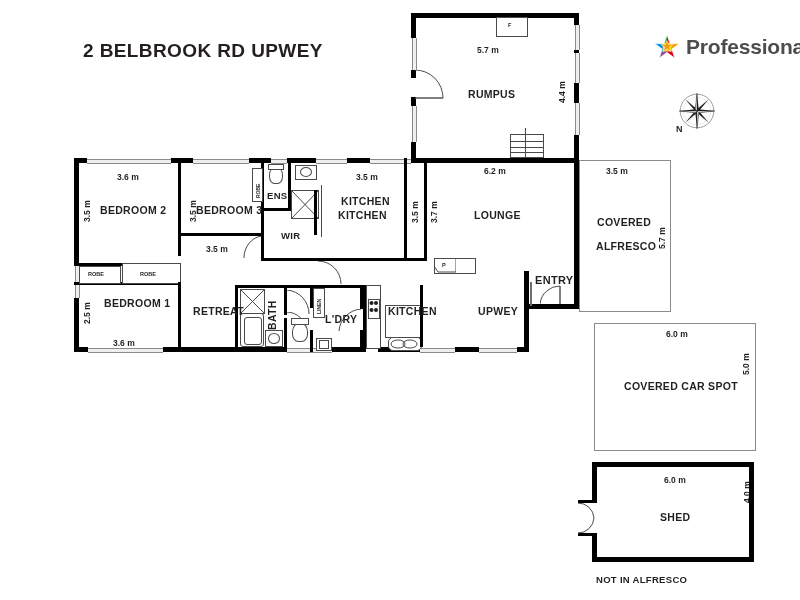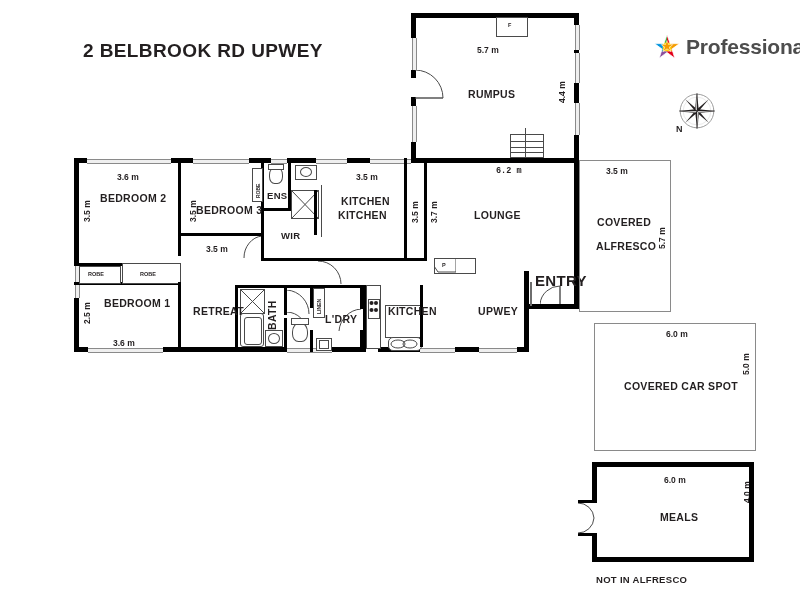--- a/index.html
+++ b/index.html
@@ -300,21 +300,21 @@
 <div class="fix abs" style="left:388px;top:337px;width:32px;height:12px;border-radius:5px;">
   <svg width="32" height="12" style="display:block">
         <ellipse cx="9" cy="6" rx="7" ry="4" fill="none" stroke="#4a4a4a" stroke-width="1"></ellipse>
         <ellipse cx="21" cy="6" rx="7" ry="4" fill="none" stroke="#4a4a4a" stroke-width="1"></ellipse>
       </svg>
 </div>
 <div class="wall abs" style="left:420px;top:285px;width:3px;height:62px;"></div>
 
 <div class="dim abs" style="left:477px;top:45px;">5.7 m</div>
 <div class="dimv abs" style="left:557px;top:103px;">4.4 m</div>
-<div class="dim abs" style="left:496px;top:166px;font-family:Liberation Mono, monospace;">6.2 m</div>
+<div class="dim abs" style="left:484px;top:166px;">6.2 m</div>
 
 <div class="dim abs" style="left:117px;top:172px;">3.6 m</div>
 <div class="dimv abs" style="left:82px;top:222px;">3.5 m</div>
 <div class="dimv abs" style="left:188px;top:222px;">3.5 m</div>
 <div class="dim abs" style="left:206px;top:244px;">3.5 m</div>
 <div class="dimv abs" style="left:82px;top:324px;">2.5 m</div>
 <div class="dim abs" style="left:113px;top:338px;">3.6 m</div>
 
 <div class="dim abs" style="left:356px;top:172px;">3.5 m</div>
 <div class="dimv abs" style="left:410px;top:223px;">3.5 m</div>
@@ -323,34 +323,34 @@
 <div class="dim abs" style="left:606px;top:166px;">3.5 m</div>
 <div class="dimv abs" style="left:657px;top:249px;">5.7 m</div>
 
 <div class="dim abs" style="left:666px;top:329px;">6.0 m</div>
 <div class="dimv abs" style="left:741px;top:375px;">5.0 m</div>
 
 <div class="dim abs" style="left:664px;top:475px;">6.0 m</div>
 <div class="dimv abs" style="left:742px;top:503px;">4.0 m</div>
 
 <div class="room abs" style="left:468px;top:88px;">RUMPUS</div>
-<div class="room abs" style="left:100px;top:192px;">BEDROOM 2</div>
+<div class="room abs" style="left:100px;top:204px;">BEDROOM 2</div>
 <div class="room abs" style="left:196px;top:204px;">BEDROOM 3</div>
 <div class="room abs" style="left:104px;top:297px;">BEDROOM 1</div>
 <div class="room abs" style="left:341px;top:195px;">KITCHEN</div>
 <div class="room abs" style="left:338px;top:209px;">KITCHEN</div>
 <div class="room abs" style="left:474px;top:209px;">LOUNGE</div>
 <div class="room abs" style="left:478px;top:305px;">UPWEY</div>
 <div class="room abs" style="left:388px;top:305px;">KITCHEN</div>
 <div class="room abs" style="left:193px;top:305px;">RETREAT</div>
 <div class="room abs" style="left:266px;top:330px;transform:rotate(-90deg);transform-origin:left top;"><span>BATH</span></div>
 <div class="room abs" style="left:325px;top:313px;">L'DRY</div>
 <div class="room abs" style="left:267px;top:189px;font-size:9.5px;">ENS</div>
 <div class="room abs" style="left:281px;top:229px;font-size:9.5px;">WIR</div>
-<div class="room abs" style="left:535px;top:274px;font-size:15px;">ENTRY</div>
+<div class="room abs" style="left:535px;top:274px;font-size:11px;">ENTRY</div>
 
 <div class="abs" style="left:579px;top:160px;width:90px;height:150px;border:1px solid #8a8a8a;"></div>
 <div class="room abs" style="left:597px;top:216px;">COVERED</div>
 <div class="room abs" style="left:596px;top:240px;">ALFRESCO</div>
 
 <div class="abs" style="left:594px;top:323px;width:160px;height:126px;border:1px solid #8a8a8a;"></div>
 <div class="room abs" style="left:624px;top:380px;">COVERED CAR SPOT</div>
 
 <div class="wall abs" style="left:592px;top:462px;width:162px;height:5px;"></div>
 <div class="wall abs" style="left:749px;top:462px;width:5px;height:100px;"></div>
@@ -362,17 +362,17 @@
 <div class="door abs" style="left:578px;top:503px;">
   <svg width="17" height="16">
         <path d="M0,0 A16,16 0 0,1 16,15" fill="none" stroke="#4a4a4a" stroke-width="1"></path>
       </svg>
 </div>
 <div class="door abs" style="left:578px;top:518px;">
   <svg width="17" height="16">
         <path d="M0,15 A16,16 0 0,0 16,0" fill="none" stroke="#4a4a4a" stroke-width="1"></path>
       </svg>
 </div>
-<div class="room abs" style="left:660px;top:511px;">MEALS</div>
+<div class="room abs" style="left:660px;top:511px;">SHED</div>
 
 </div>
 
 <div class="abs" id="footnote">NOT IN ALFRESCO</div>
 
 </body></html>

